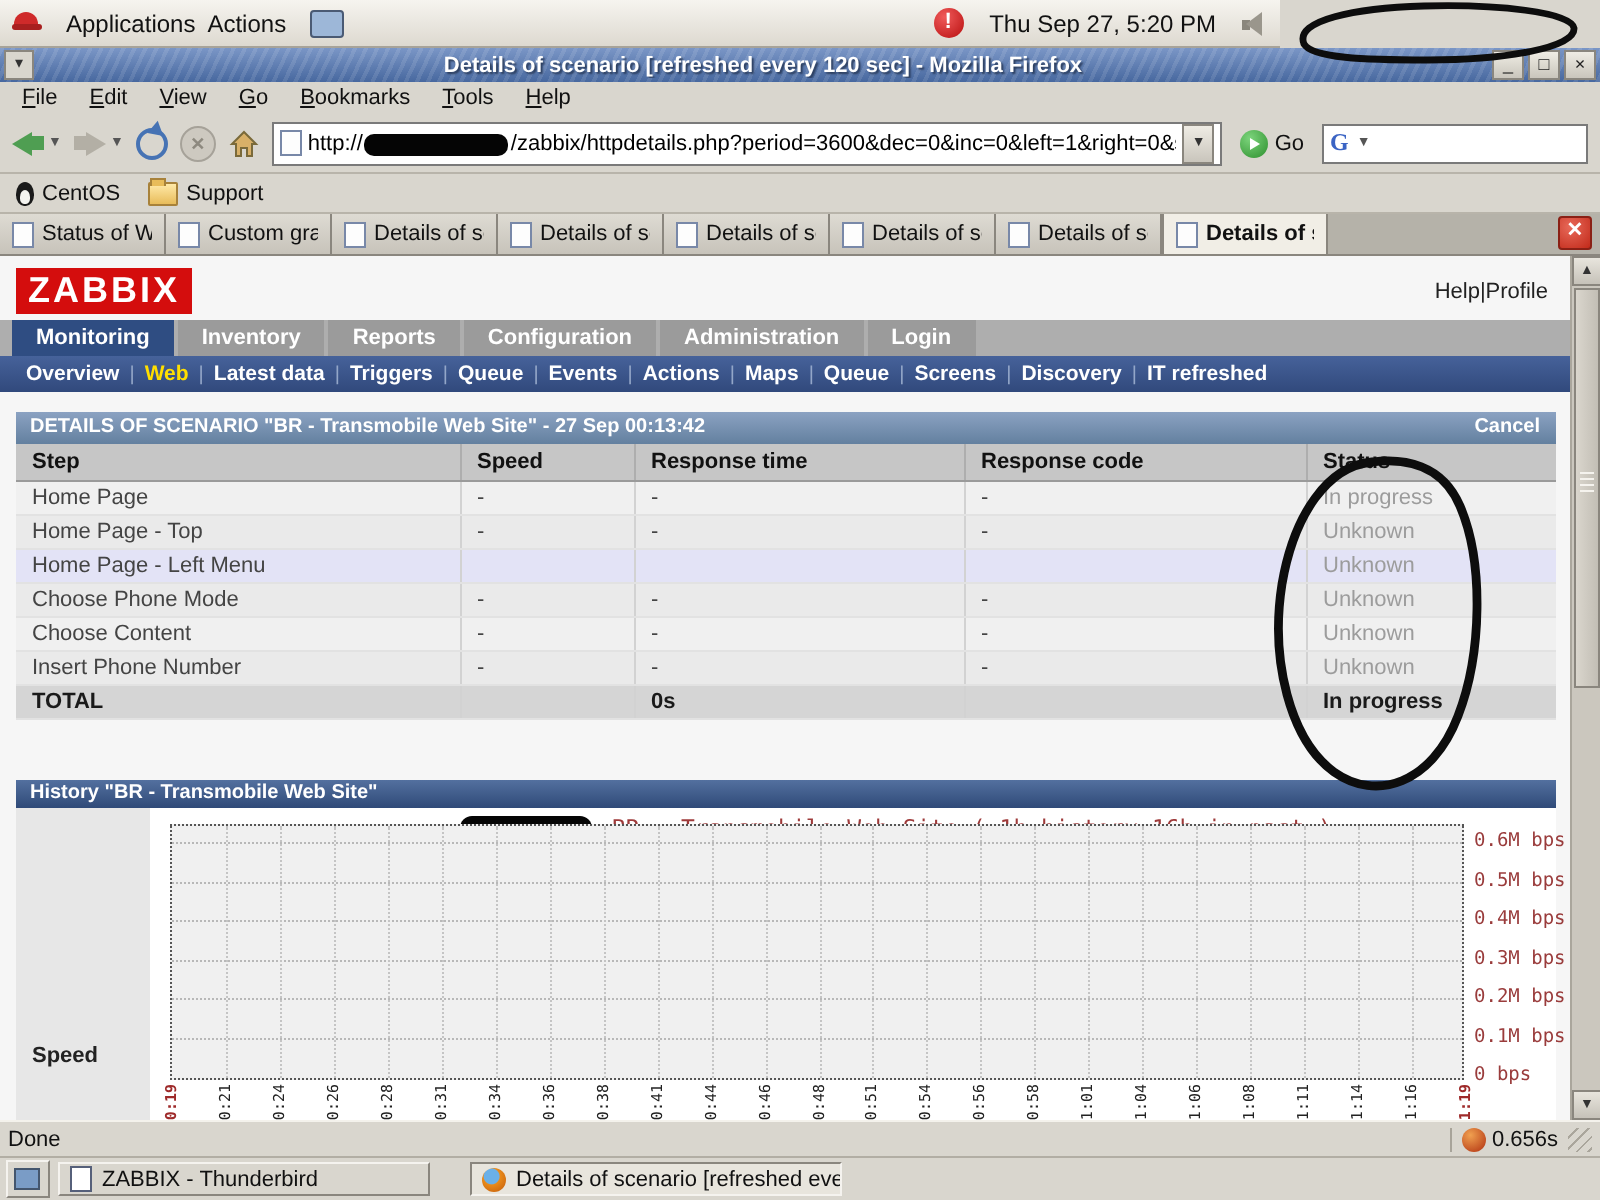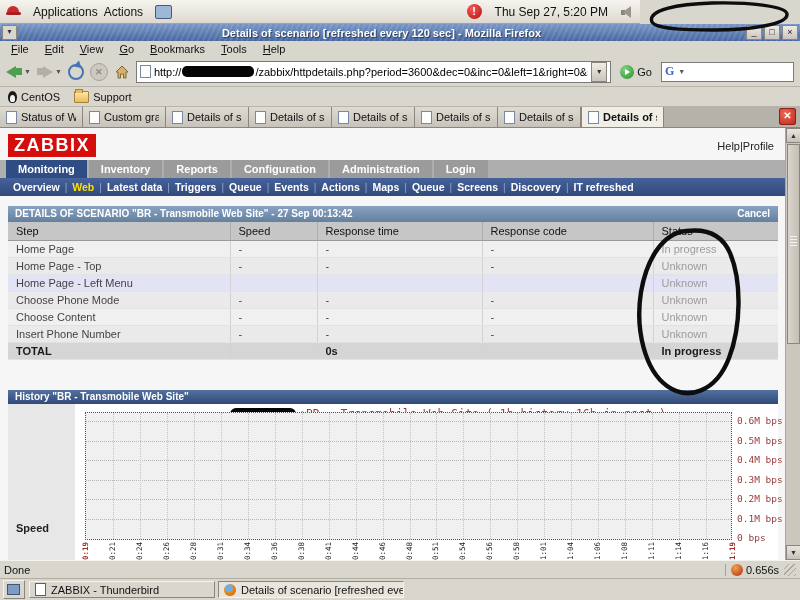--- a/index.html
+++ b/index.html
@@ -46,21 +46,21 @@
   .tri-right{width:0;height:0;border-top:6px solid transparent;border-bottom:6px solid transparent;border-left:10px solid #b3afa5;}
   .tail-right{width:6px;height:7px;background:#b3afa5;}
   .caret{font-size:7px;color:#555;margin-left:2px;}
   .reload{width:12px;height:12px;border:2px solid #4673b4;border-radius:50%;position:relative;}
   .reload::after{content:'';position:absolute;right:-4px;top:-3px;border:4px solid transparent;border-left:7px solid #4673b4;transform:rotate(40deg);}
   .stop{width:16px;height:16px;border-radius:50%;background:#cdc9c0;border:1px solid #a6a299;
     color:#8d897f;font-size:9px;line-height:16px;text-align:center;font-weight:bold;}
   .urlbox{flex:1;height:20px;background:#fff;border:1px solid #7a7a7a;display:flex;align-items:center;
     gap:3px;padding:0 3px;overflow:hidden;}
   .pageicon{width:9px;height:11px;background:#fdfdfd;border:1px solid #7888a8;flex:0 0 auto;}
-  .urltext{flex:1;overflow:hidden;white-space:nowrap;font-size:11px;color:#000;display:flex;align-items:flex-start;}
+  .urltext{flex:1;overflow:hidden;white-space:nowrap;font-size:11px;color:#000;display:flex;align-items:flex-end;}
   .redact{display:inline-block;background:#050505;border-radius:5px;}
   .redact.url{width:72px;height:11px;margin:0 1px;flex:0 0 auto;}
   .urldrop{width:14px;height:18px;background:linear-gradient(#efece4,#c9c5bc);border:1px solid #8a867e;
     font-size:7px;line-height:17px;text-align:center;color:#333;flex:0 0 auto;}
   .gobtn{display:flex;align-items:center;gap:3px;padding:0 3px;}
   .goicon{width:14px;height:14px;border-radius:50%;background:radial-gradient(circle at 35% 30%,#7cd47c,#2d8f2d);position:relative;}
   .goicon::after{content:'';position:absolute;left:5px;top:4px;border-top:3px solid transparent;border-bottom:3px solid transparent;border-left:5px solid #fff;}
   .searchbox{width:125px;height:18px;background:#fff;border:1px solid #7a7a7a;display:flex;align-items:center;padding:0 3px;gap:2px;}
   .glogo{font-weight:bold;font-size:12px;color:#3b64c4;font-family:"Liberation Serif",serif;}
   .searchbox input{flex:1;border:none;outline:none;width:60px;font-size:11px;background:transparent;}
@@ -94,21 +94,21 @@
   #subnav{position:absolute;left:0;top:50px;width:785px;height:18px;background:linear-gradient(#46629a,#31497c);
     display:flex;align-items:center;padding-left:8px;box-sizing:border-box;}
   .sn-item{font-weight:bold;font-size:10.5px;color:#fff;padding:0 5px;}
   .sn-item.active{color:#ffdf00;}
   .sn-sep{color:#93a6c8;font-size:10px;}
   #dtl-header{position:absolute;left:8px;top:78px;width:770px;height:16px;background:linear-gradient(#8ba2c2,#63809f);
     color:#fff;font-size:10px;font-weight:bold;line-height:16px;box-sizing:border-box;padding-left:7px;}
   #dtl-cancel{position:absolute;right:8px;top:0;font-weight:bold;color:#fff;}
   #scn-table{position:absolute;left:8px;top:94px;width:770px;border-collapse:collapse;table-layout:fixed;
     font-size:11px;background:#f0f0f0;}
-  #scn-table th{background:#c6c6c6;text-align:left;font-weight:normal;color:#111;padding:2px 8px;height:14px;
+  #scn-table th{background:#c6c6c6;text-align:left;font-weight:bold;color:#111;padding:2px 8px;height:14px;
     border-right:1px solid #aeaeae;border-bottom:1px solid #9a9a9a;}
   #scn-table td{padding:2px 8px;height:12px;color:#444;border-right:1px solid #d2d2d2;border-bottom:1px solid #e2e2e2;}
   #scn-table th:last-child,#scn-table td:last-child{border-right:none;}
   #scn-table tr.data:nth-child(even) td{background:#eaeaea;}
   #scn-table tr.hl td{background:#e3e3f6;}
   #scn-table td.status{color:#9c9c9c;}
   #scn-table tr.total td{background:#d5d5d5;color:#1a1a1a;font-weight:bold;border-top:1px solid #a8a8a8;}
   #hist-header{position:absolute;left:8px;top:262px;width:770px;height:14px;background:linear-gradient(#53709f,#2f4a78);
     color:#fff;font-size:10px;font-weight:bold;line-height:14px;box-sizing:border-box;padding-left:7px;}
   #hist-section{position:absolute;left:8px;top:276px;width:770px;height:156px;background:#e7e7e7;}
@@ -485,21 +485,21 @@
     <span>Done</span>
     <span id="status-spacer"></span>
     <span class="st-sep"></span>
     <span class="loadico"></span>
     <span>0.656s</span>
     <span class="grip"></span>
   </div>
 
   <div id="taskbar">
     <span class="deskbtn"></span>
-    <span id="taskbtns" style="display:flex;gap:3px;">
+    <span id="taskbtns" style="display:flex;gap:20px;">
         <span class="tbtn">
           <span class="document-icon"></span>
           <span>ZABBIX - Thunderbird</span>
         </span>
         <span class="tbtn active">
           <span class="firefox-icon"></span>
           <span>Details of scenario [refreshed eve</span>
         </span>
       </span>
   </div>

